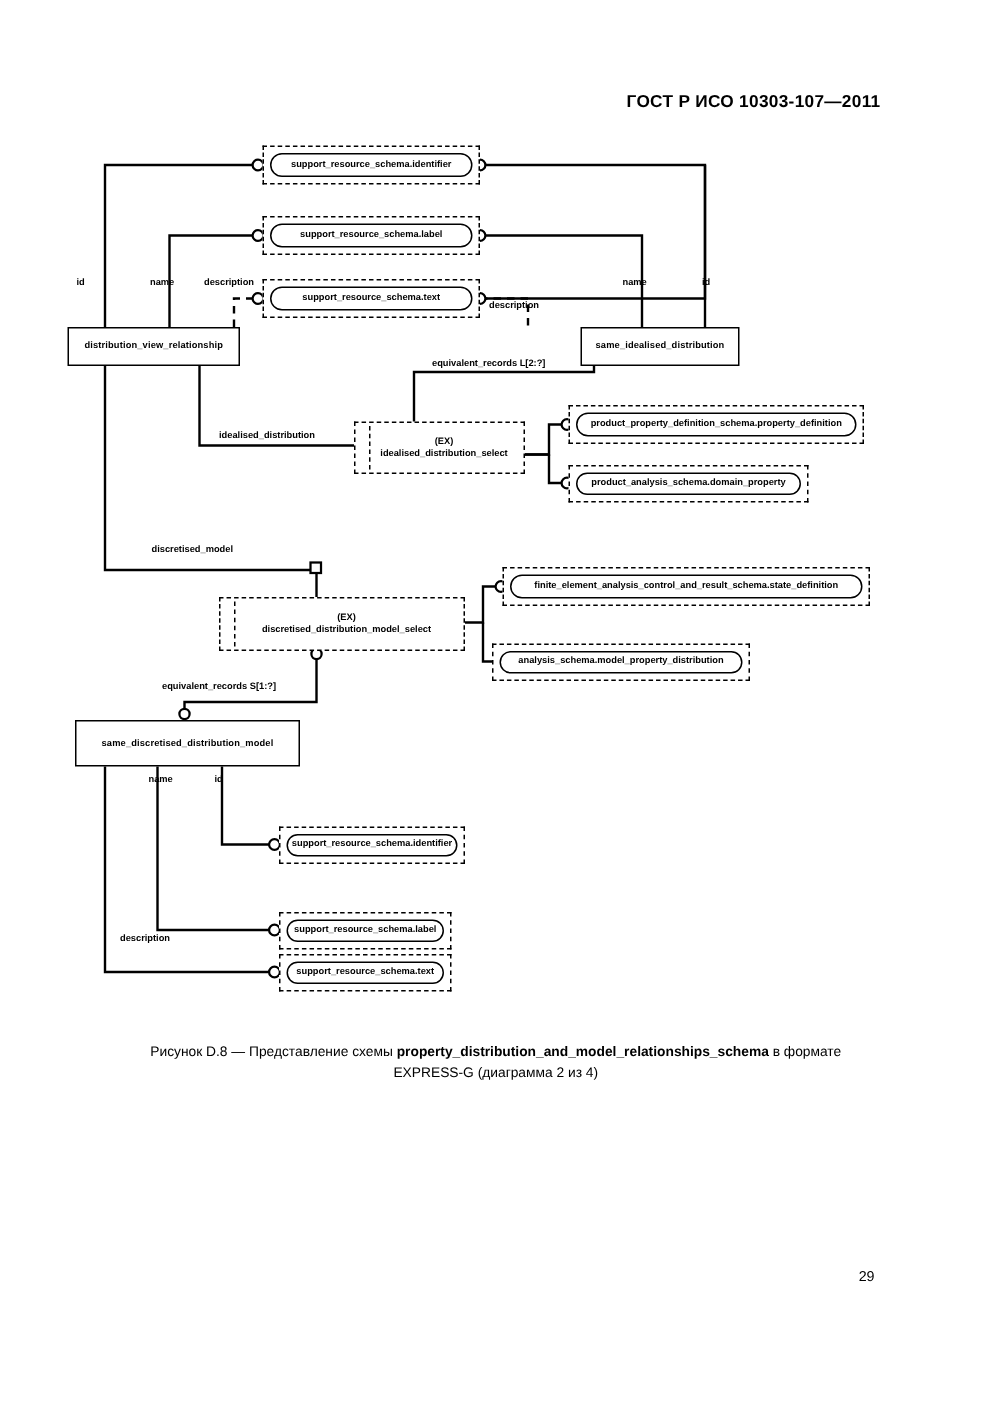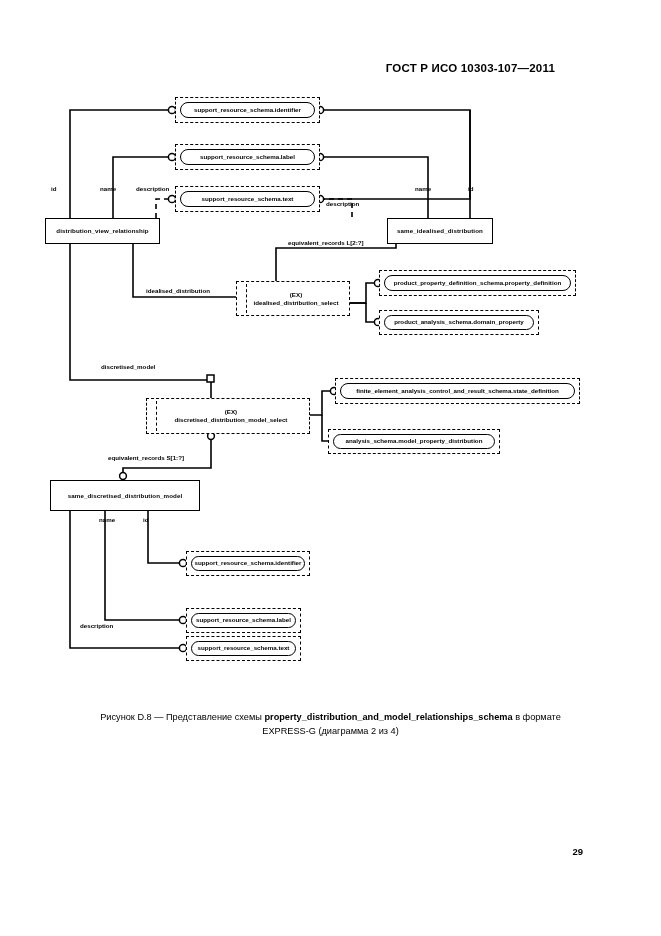--- a/index.html
+++ b/index.html
@@ -5,21 +5,21 @@
   html,body{margin:0;padding:0;}
   body{
     width:661px;height:936px;background:#ffffff;
     font-family:"Liberation Sans", sans-serif;
     color:#000;position:relative;overflow:hidden;
   }
   .page{position:absolute;inset:0;}
 
   .hdr{
     position:absolute;left:0;right:0;top:62px;
-    text-align:right;padding-right:106px;
+    text-align:right;padding-right:74px;
     font-weight:bold;font-size:11.5px;letter-spacing:.2px;
   }
 
   .canvas{position:absolute;left:0;top:0;width:661px;height:700px;}
   .canvas svg{position:absolute;left:0;top:0;}
 
   
   .ent{
     position:absolute;border:1.6px solid #000;background:#fff;
     display:flex;align-items:center;justify-content:center;
@@ -52,25 +52,25 @@
 
   
   .lbl{
     position:absolute;font-weight:bold;font-size:6.2px;
     white-space:nowrap;z-index:6;background:transparent;
   }
 
   
   .cap{
     position:absolute;left:55px;width:551px;top:694px;
-    text-align:center;font-size:9.2px;line-height:1.55;margin-top:16px;
+    text-align:center;font-size:9.2px;line-height:1.55;
   }
   .cap b{font-weight:bold;}
   .pgno{
-    position:absolute;right:78px;top:846px;font-size:9.5px;font-weight:bold;
+    position:absolute;right:78px;top:846px;font-size:9.5px;
   }
 </style>
 </head>
 <body>
 
 <div class="page">
 
   <div class="hdr">ГОСТ Р ИСО 10303-107—2011</div>
 
   <div class="canvas">

